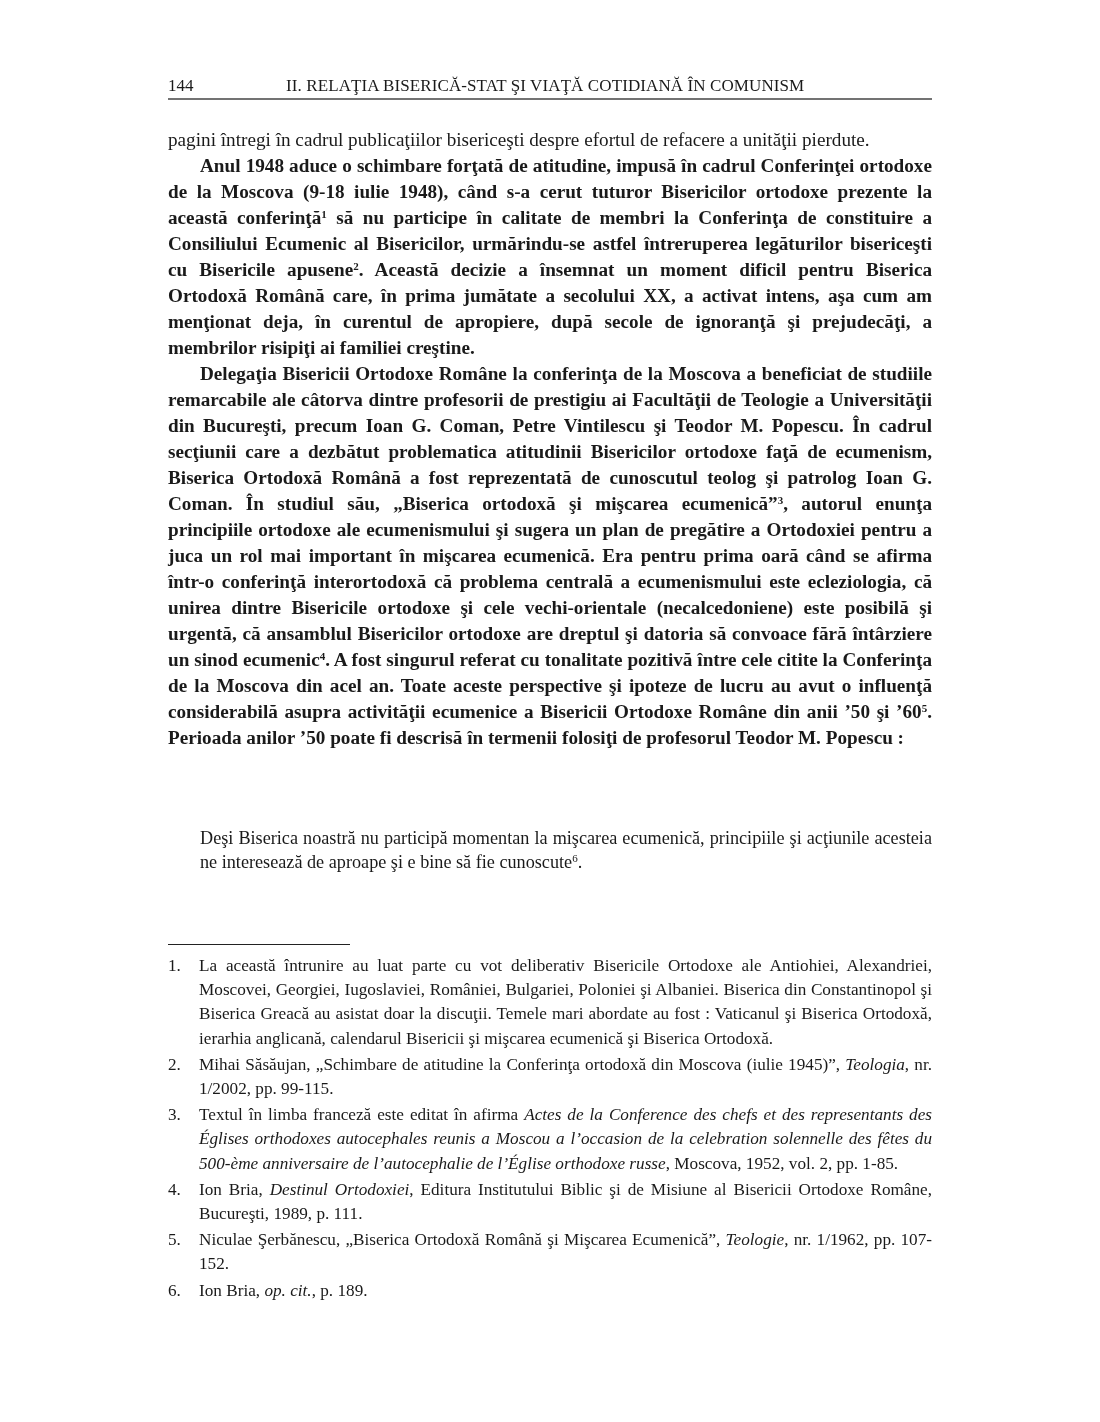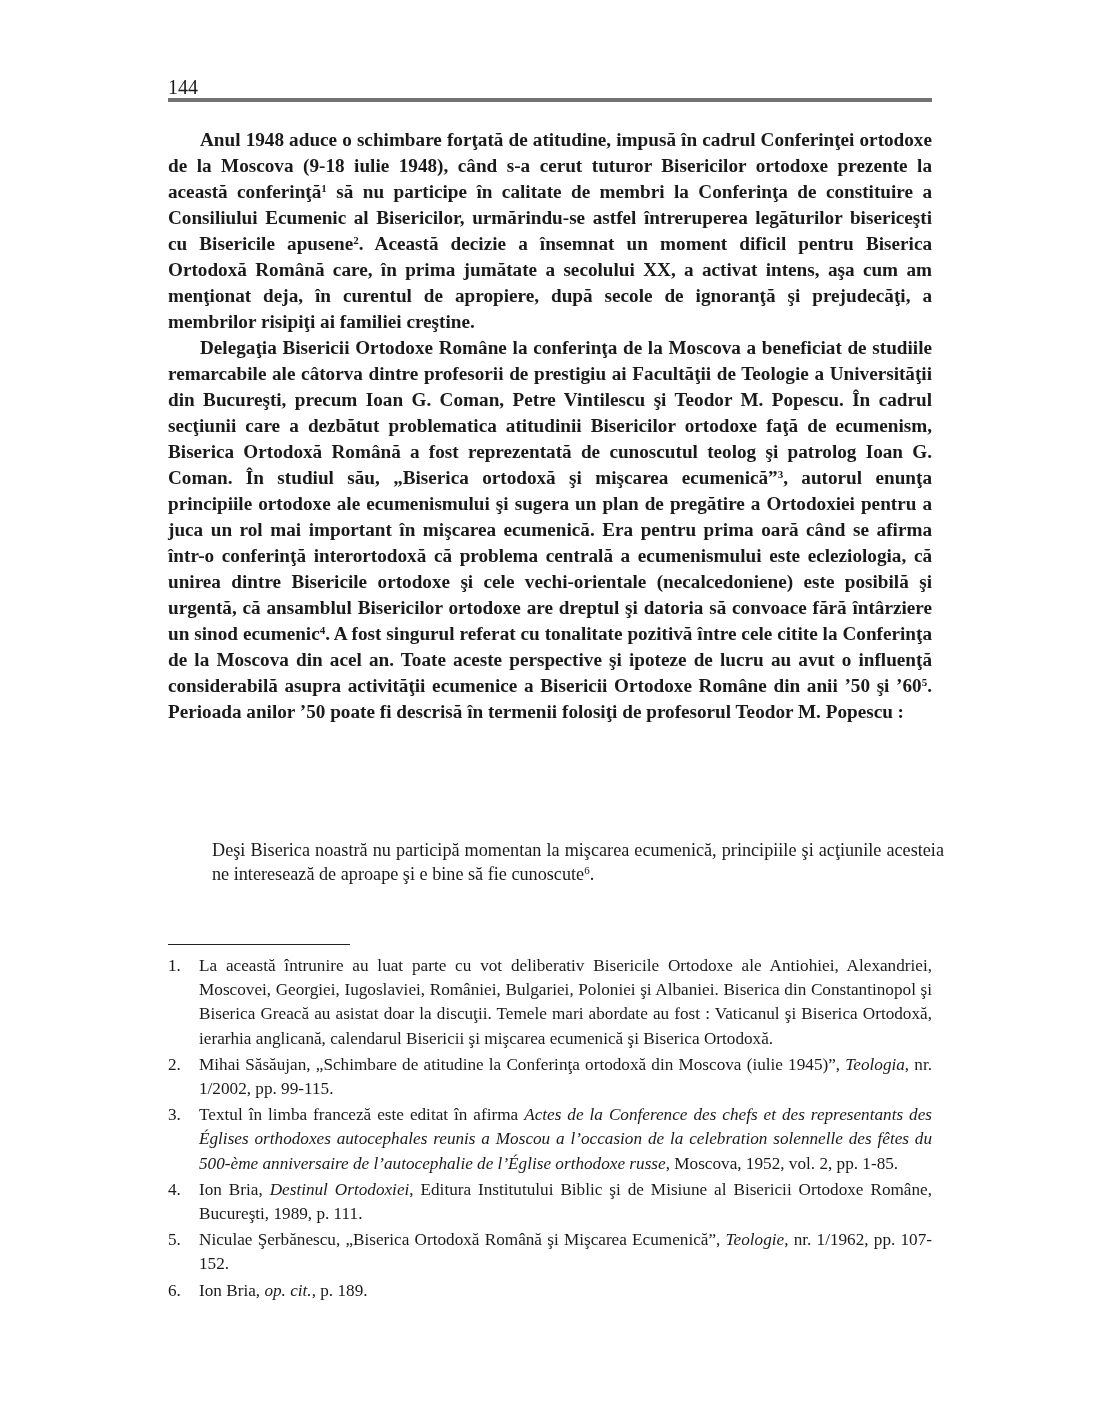--- a/index.html
+++ b/index.html
@@ -1,42 +1,44 @@
 <!DOCTYPE html>
 <html><head>
 <meta charset="utf-8">
 <style>
   html, body { margin: 0; padding: 0; background: #ffffff; }
   body { width: 1100px; height: 1422px; position: relative; overflow: hidden;
          font-family: "Liberation Serif", "DejaVu Serif", serif; color: #1a1a1a; }
   .page { position: absolute; left: 168px; top: 0; width: 764px; }
   .running-head { position: absolute; top: 74px; left: 0; width: 764px; height: 24px;
-                  border-bottom: 4px solid #737373; font-size: 20px; }
+                  border-bottom: 2px solid #737373; font-size: 17px; }
   .page-num { position: absolute; left: 0; top: 2px; }
   .head-title { position: absolute; left: 118px; top: 2px; letter-spacing: 0.1px; }
   .body { position: absolute; top: 127px; left: 0; width: 764px; font-size: 19.2px; line-height: 26px; }
   .body p { margin: 0; text-align: justify; hyphens: manual; }
   .body p.indent { text-indent: 32px; font-weight: bold; }
   sup { font-size: 11px; line-height: 0; vertical-align: 6px; }
-  .quote { position: absolute; top: 826px; left: 32px; width: 732px; font-size: 18.2px; line-height: 24px; text-align: justify; margin: 12px; }
+  .quote { position: absolute; top: 826px; left: 32px; width: 732px; font-size: 18.2px; line-height: 24px; text-align: justify; margin: 0; }
   .fn-rule { position: absolute; top: 944px; left: 0; width: 182px; height: 0; border-top: 1.5px solid #222; }
   .footnotes { position: absolute; top: 954px; left: 0; width: 764px; font-size: 17.2px; line-height: 24.2px; margin: 0; padding: 0; list-style: none; }
   .footnotes li { position: relative; padding-left: 31px; text-align: justify; margin: 0 0 2px 0; }
   .fn-num { position: absolute; left: 0; top: 0; }
   i { font-style: italic; }
 </style>
 </head>
 <body>
 
 <div class="page">
   <div class="running-head">
     <span class="page-num">144</span>
+    <span class="head-title">II. RELAŢIA BISERICĂ-STAT ŞI VIAŢĂ COTIDIANĂ ÎN COMUNISM</span>
   </div>
 
   <div class="body">
+    <p><span>pagini întregi în cadrul publicaţiilor bisericeşti despre efortul de refacere a unităţii pierdute.</span></p>
     <p class="indent"><span>Anul 1948 aduce o schimbare forţată de atitudine, impusă în cadrul Conferinţei ortodoxe de la Moscova (9-18 iulie 1948), când s-a cerut tuturor Bisericilor ortodoxe prezente la această conferinţă</span><sup>1</sup><span> să nu participe în calitate de membri la Conferinţa de constituire a Consiliului Ecumenic al Bisericilor, urmărindu-se astfel întreruperea legăturilor bisericeşti cu Bisericile apusene</span><sup>2</sup><span>. Această decizie a însemnat un moment dificil pentru Biserica Ortodoxă Română care, în prima jumătate a secolului XX, a activat intens, aşa cum am menţionat deja, în curentul de apropiere, după secole de ignoranţă şi prejudecăţi, a membrilor risipiţi ai familiei creştine.</span></p>
     <p class="indent"><span>Delegaţia Bisericii Ortodoxe Române la conferinţa de la Moscova a beneficiat de studiile remarcabile ale câtorva dintre profesorii de prestigiu ai Facultăţii de Teologie a Universităţii din Bucureşti, precum Ioan G. Coman, Petre Vintilescu şi Teodor M. Popescu. În cadrul secţiunii care a dezbătut problematica atitudinii Bisericilor ortodoxe faţă de ecumenism, Biserica Ortodoxă Română a fost reprezentată de cunoscutul teolog şi patrolog Ioan G. Coman. În studiul său, „Biserica ortodoxă şi mişcarea ecumenică”</span><sup>3</sup><span>, autorul enunţa principiile ortodoxe ale ecumenismului şi sugera un plan de pregătire a Ortodoxiei pentru a juca un rol mai important în mişcarea ecumenică. Era pentru prima oară când se afirma într-o conferinţă interortodoxă că problema centrală a ecu­menismului este ecleziologia, că unirea dintre Bisericile ortodoxe şi cele vechi-orien­tale (necalcedoniene) este posibilă şi urgentă, că ansamblul Bisericilor ortodoxe are dreptul şi datoria să convoace fără întârziere un sinod ecumenic</span><sup>4</sup><span>. A fost singurul referat cu tonalitate pozitivă între cele citite la Conferinţa de la Moscova din acel an. Toate aceste perspective şi ipoteze de lucru au avut o influenţă considerabilă asupra activităţii ecumenice a Bisericii Ortodoxe Române din anii ’50 şi ’60</span><sup>5</sup><span>. Perioada anilor ’50 poate fi descrisă în termenii folosiţi de profesorul Teodor M. Popescu :</span></p>
   </div>
 
   <p class="quote">
     <span>Deşi Biserica noastră nu participă momentan la mişcarea ecumenică, principiile şi acţiunile acesteia ne interesează de aproape şi e bine să fie cunoscute</span><sup>6</sup><span>.</span>
   </p>
 
   <div class="fn-rule"></div>
 

